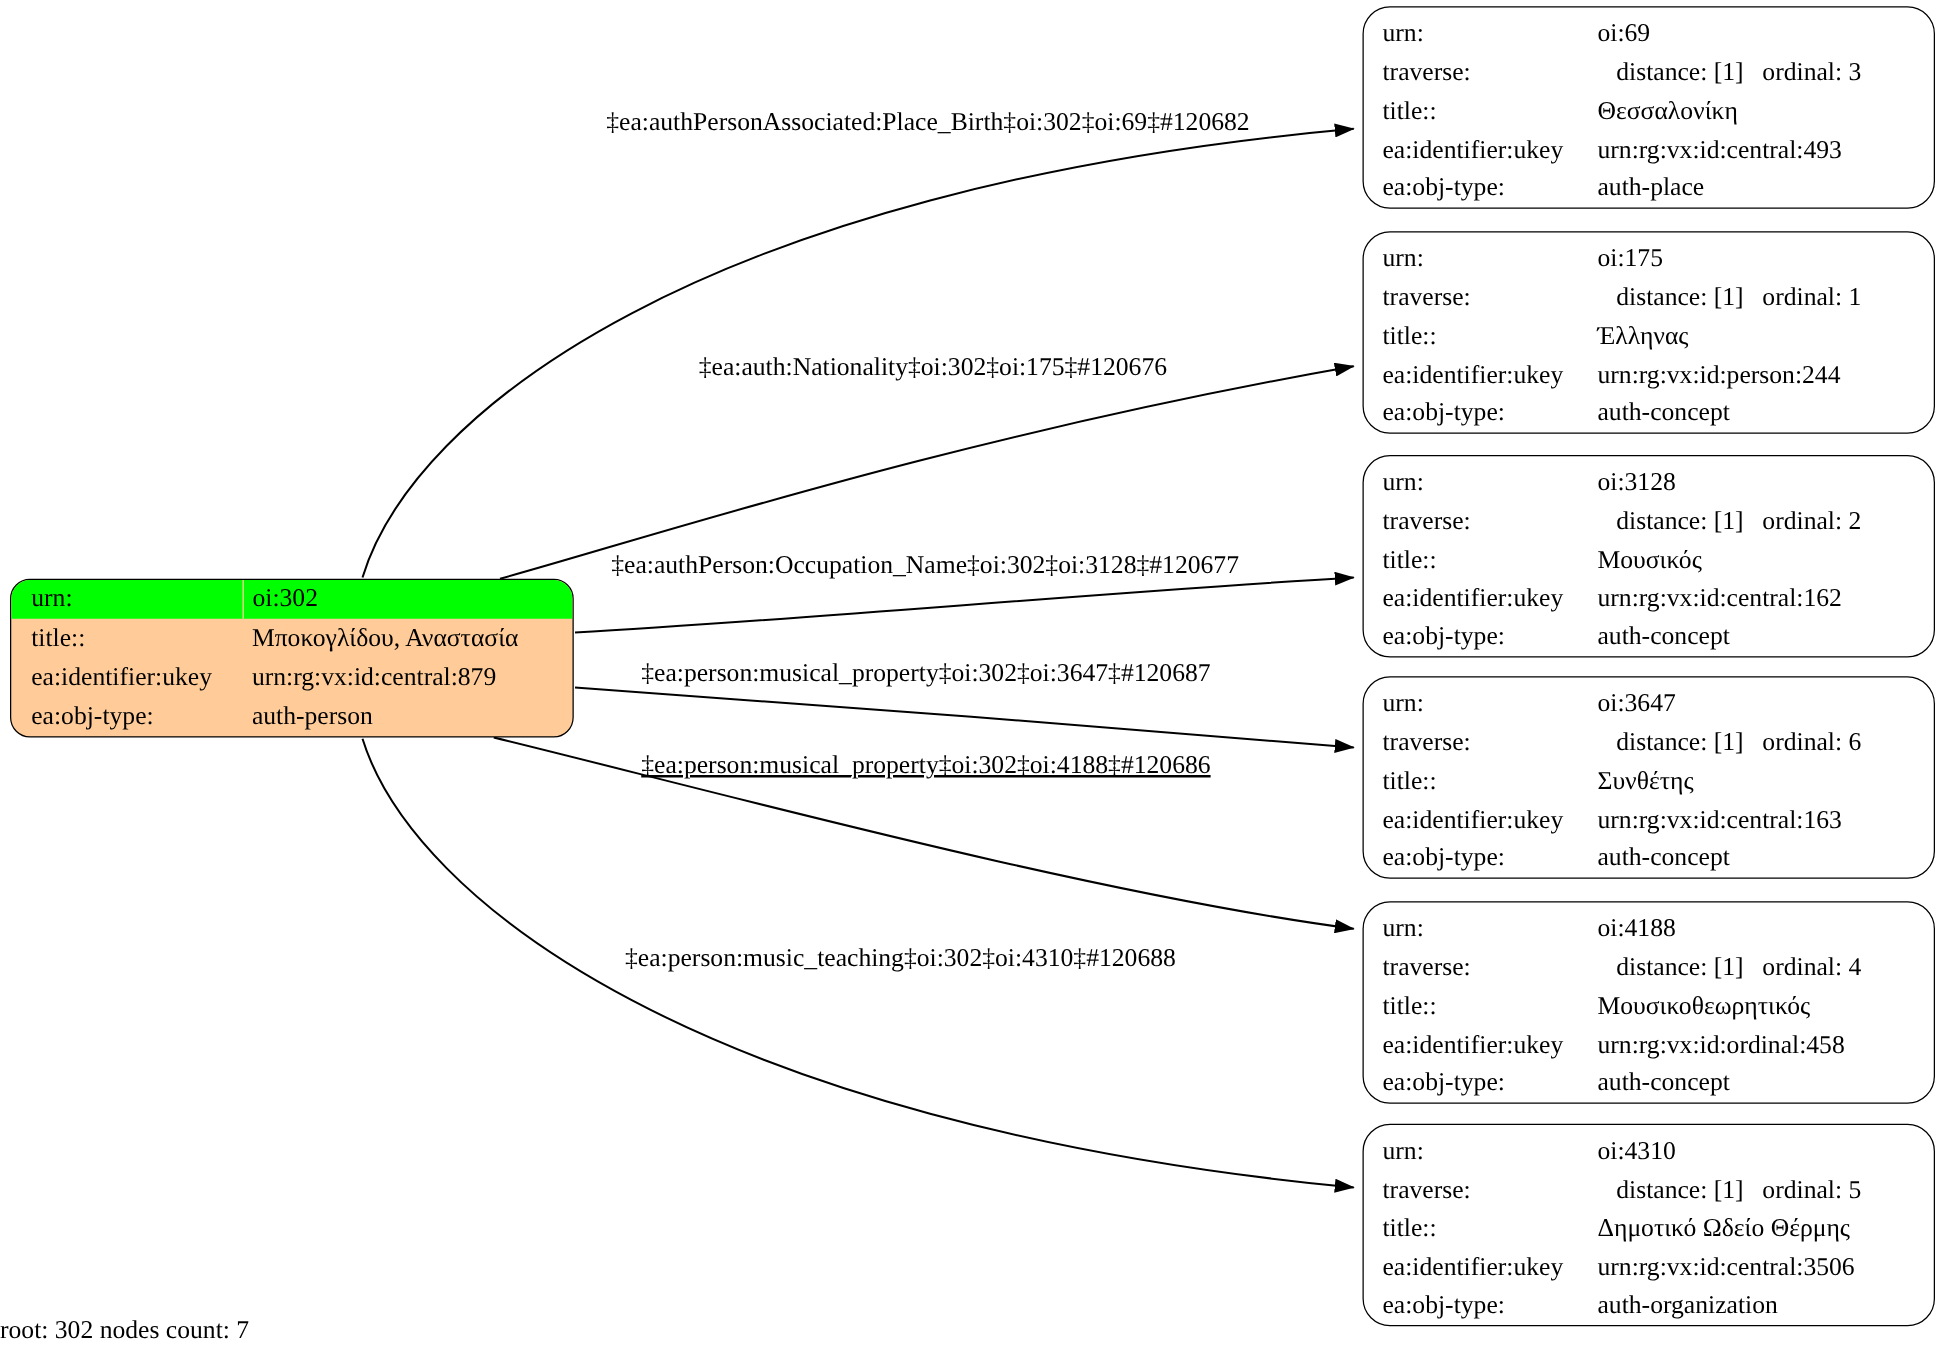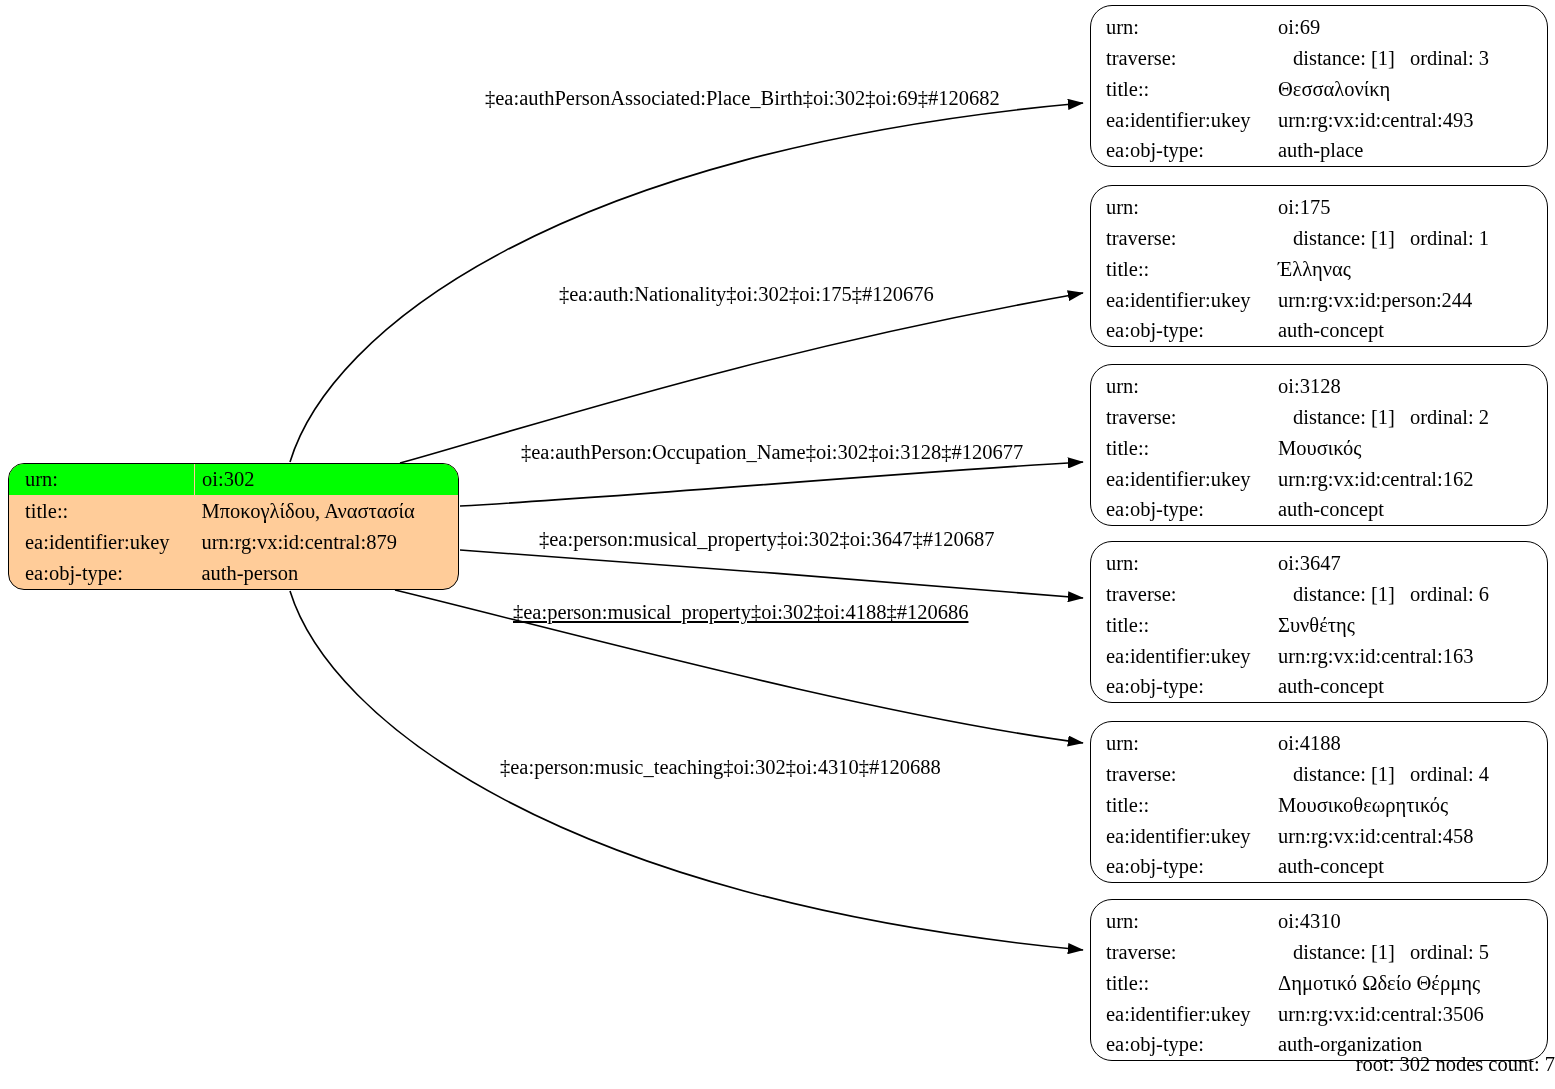--- a/index.html
+++ b/index.html
@@ -101,21 +101,21 @@
     white-space: nowrap;
     color: #000000;
   }
 
   
   #caption {
     position: absolute;
     left: 0;
     top: 1054px;
     width: 1555px;
-    text-align: right;
+    text-align: left;
     font-size: 20.5px;
     line-height: 1;
   }
 </style>
 </head>
 <body>
 
 <svg id="graph-canvas" viewBox="0 0 1555 1089" xmlns="http://www.w3.org/2000/svg">
   <defs>
     <marker id="arrowhead" markerWidth="10" markerHeight="7" refX="9.5" refY="3.5" orient="auto" markerUnits="strokeWidth">
@@ -133,23 +133,23 @@
 
   <path d="M 395 590 C 560 630, 870 715, 1083 743" fill="none" stroke="#000000" stroke-width="1.6" marker-end="url(#arrowhead)"></path>
 
   <path d="M 290 591 C 330 720, 560 900, 1083 950" fill="none" stroke="#000000" stroke-width="1.6" marker-end="url(#arrowhead)"></path>
 </svg>
 
 <div class="edge-label" style="left:485px; top:88px;">‡ea:authPersonAssociated:Place_Birth‡oi:302‡oi:69‡#120682</div>
 
 <div class="edge-label" style="left:559px; top:284px;">‡ea:auth:Nationality‡oi:302‡oi:175‡#120676</div>
 
-<div class="edge-label" style="left:489px; top:442px;margin-left:32px;">‡ea:authPerson:Occupation_Name‡oi:302‡oi:3128‡#120677</div>
-
-<div class="edge-label" style="left:513px; top:529px;margin-left:26px;">‡ea:person:musical_property‡oi:302‡oi:3647‡#120687</div>
+<div class="edge-label" style="left:489px; top:442px;">‡ea:authPerson:Occupation_Name‡oi:302‡oi:3128‡#120677</div>
+
+<div class="edge-label" style="left:513px; top:529px;">‡ea:person:musical_property‡oi:302‡oi:3647‡#120687</div>
 
 <div class="edge-label" style="left:513px; top:602px;text-decoration:underline;">‡ea:person:musical_property‡oi:302‡oi:4188‡#120686</div>
 
 <div class="edge-label" style="left:500px; top:757px;">‡ea:person:music_teaching‡oi:302‡oi:4310‡#120688</div>
 
 <div id="root-node" class="node">
   <table class="node-table">
     <tbody>
         <tr class="hl-row">
       <td class="k-cell"><span>urn:</span></td>
@@ -289,21 +289,21 @@
     <tr>
       <td class="k-cell"><span>traverse:</span></td>
       <td class="v-cell"><span><span class="trav-dist">distance: [1]</span><span class="trav-ord">ordinal: 4</span></span></td>
     </tr>
     <tr>
       <td class="k-cell"><span>title::</span></td>
       <td class="v-cell"><span>Μουσικοθεωρητικός</span></td>
     </tr>
     <tr>
       <td class="k-cell"><span>ea:identifier:ukey</span></td>
-      <td class="v-cell"><span>urn:rg:vx:id:central:458</span></td>
+      <td class="v-cell"><span>urn:rg:vx:id:ordinal:458</span></td>
     </tr>
     <tr>
       <td class="k-cell"><span>ea:obj-type:</span></td>
       <td class="v-cell"><span>auth-concept</span></td>
     </tr>
   </tbody>
     </table>
 </div>
 
 <div class="node target-node" style="top:899px;">

